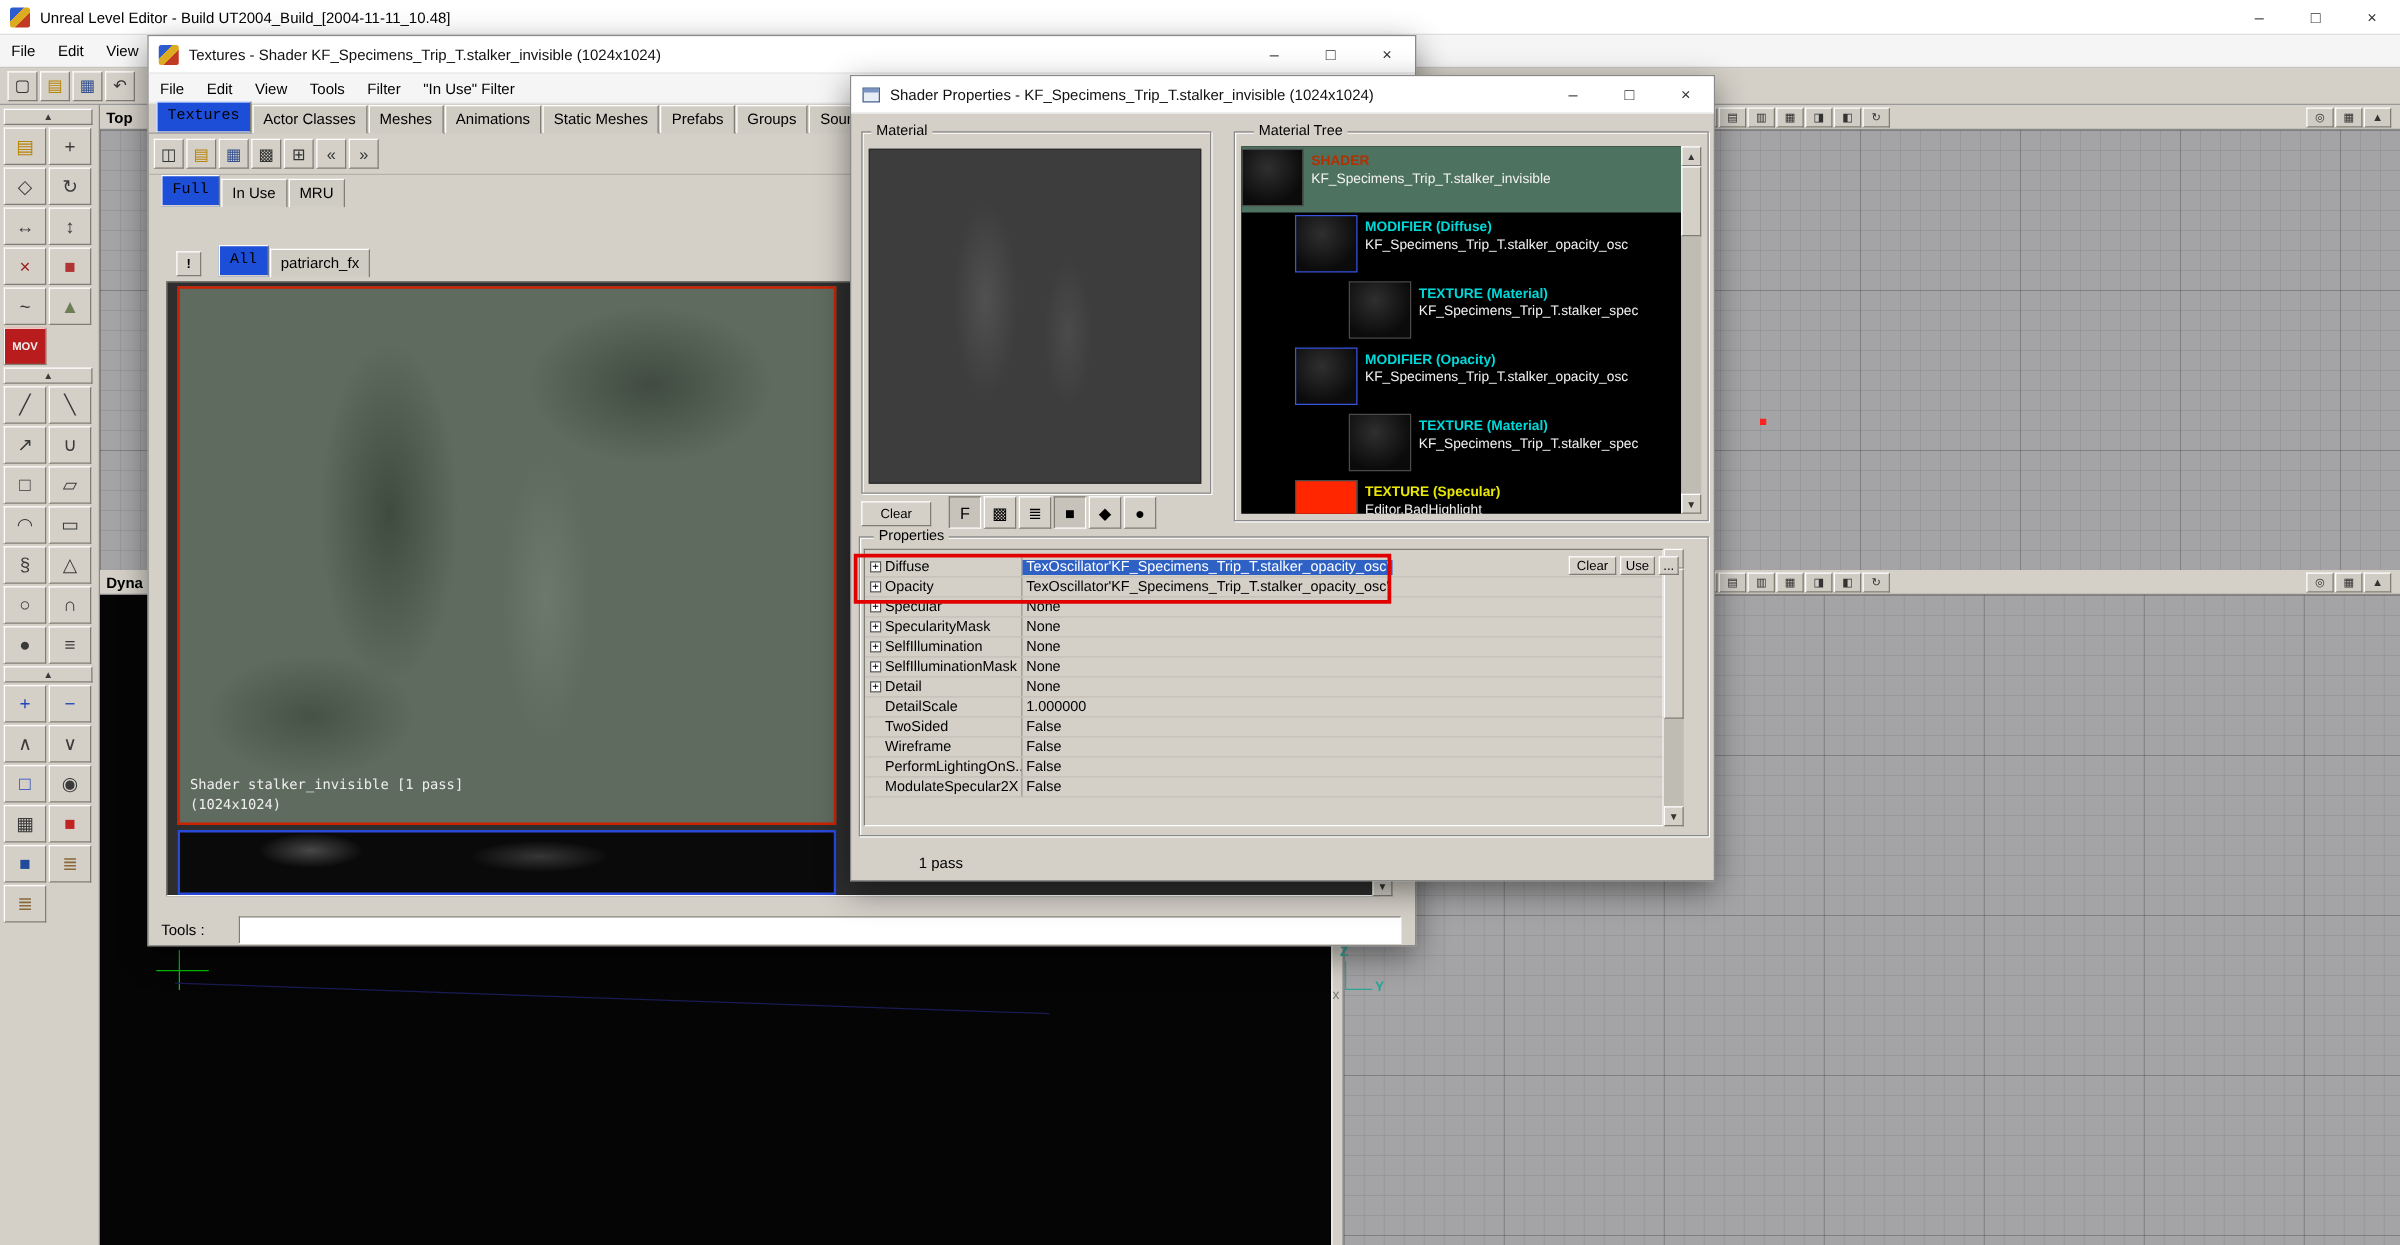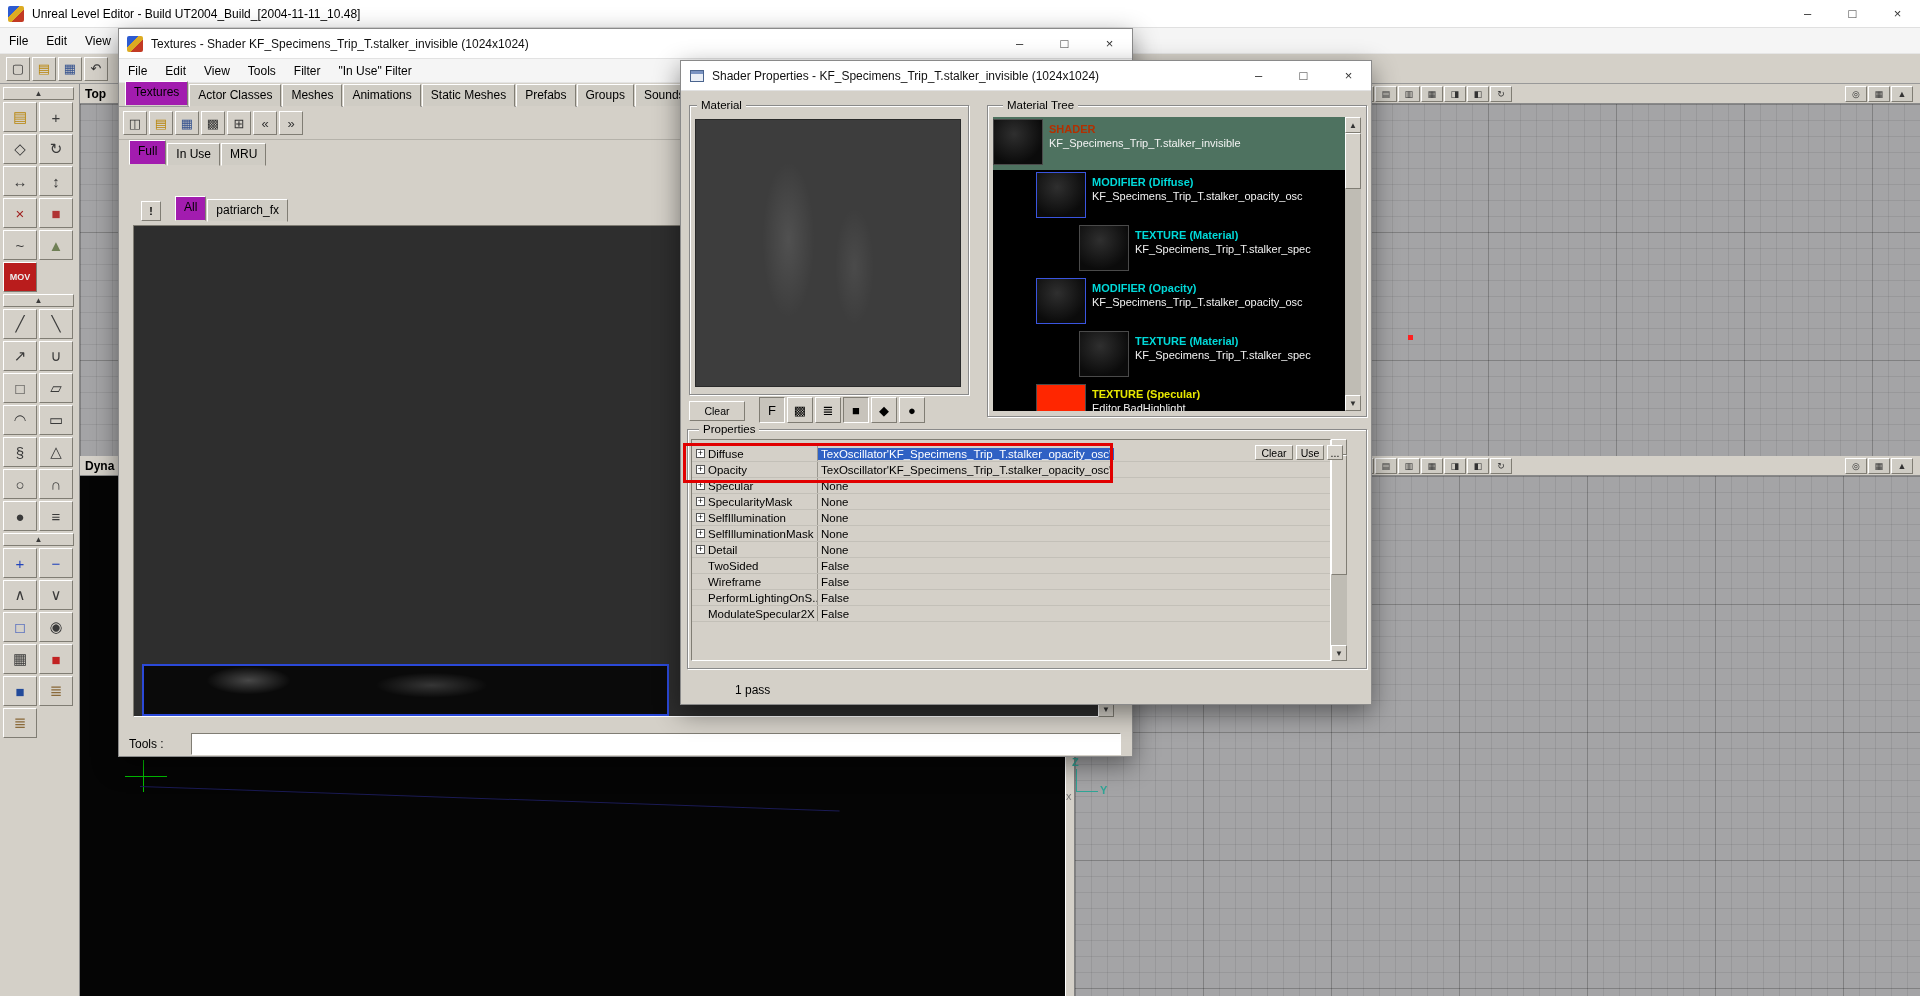--- a/index.html
+++ b/index.html
@@ -28,21 +28,21 @@
 
   
   .menubar { display:flex; align-items:center; background:#f5f5f5; }
   .menu-item { padding:4px 9px; color:#000; }
   .iconbtn { width:24px; height:24px; display:flex; align-items:center; justify-content:center;
              font-size:13px; color:#333; border:1px solid; border-color:#fff #807d74 #807d74 #fff;
              background:#d4d0c8; }
   .xtabs { display:flex; align-items:flex-end; padding-left:6px; background:#d4d0c8; }
   .xtab { padding:3px 8px 4px; border:1px solid; border-color:#fff #807d74 #d4d0c8 #fff;
           background:#cfccc4; margin-right:1px; font-size:12px; position:relative; top:1px; }
-  .xtab.active { background:#a21caf; padding-bottom:6px; top:0; z-index:2; }
+  .xtab.active { background:#1d4ed8; padding-bottom:6px; top:0; z-index:2;font-family:Liberation Mono, monospace; }
   .mini { font-size:10.5px; border:1px solid; border-color:#fff #807d74 #807d74 #fff;
           background:#d4d0c8; display:flex; align-items:center; justify-content:center; }
 
   
   .grid-bg {
     background-color:#a4a4a6;
     background-image:
       linear-gradient(rgba(0,0,0,.16) 1px, transparent 1px),
       linear-gradient(90deg, rgba(0,0,0,.16) 1px, transparent 1px),
       linear-gradient(rgba(0,0,0,.07) 1px, transparent 1px),
@@ -319,20 +319,26 @@
 
 
     <div class="abs mini" style="left:22px;top:172px;width:20px;height:20px;font-weight:bold;">!</div>
     <div class="abs xtabs" style="left:44px;top:172px;height:20px;background:transparent;padding-left:12px;">
 
     <span class="xtab active">All</span>
         <span class="xtab">patriarch_fx</span>
       </div>
 
     <div class="abs" style="left:14px;top:196px;width:972px;height:492px;background:#2e2e2e;border:1px solid;border-color:#807d74 #fff #fff #807d74;overflow:hidden;">
+      <div class="abs tex-green" style="left:8px;top:3px;width:527px;height:431px;border:2px solid #cc2200;">
+        <div class="tex-caption">
+          <div>Shader stalker_invisible [1 pass]</div>
+          <div>(1024x1024)</div>
+        </div>
+      </div>
       <div class="abs tex-dark" style="left:8px;top:438px;width:527px;height:52px;border:2px solid #2b49d8;"></div>
     </div>
 
     <div class="scrollbar" style="left:979px;top:196px;height:492px;">
       <span class="sb-btn" style="top:0;">▲</span>
       <span class="sb-thumb" style="top:16px;height:70px;"></span>
       <span class="sb-btn" style="bottom:0;">▼</span>
     </div>
 
     <span class="abs" style="left:10px;top:708px;font-size:12px;">Tools :</span>
@@ -483,20 +489,27 @@
         </div>
 
         <div class="prop-row">
           <span class="prop-label">
             <span class="expander exp">+</span>
             <span>Detail</span>
           </span>
           <span class="prop-value">None</span>
         </div>
 
+        <div class="prop-row">
+          <span class="prop-label">
+            <span class="expander">+</span>
+            <span>DetailScale</span>
+          </span>
+          <span class="prop-value">1.000000</span>
+        </div>
 
 
         <div class="prop-row">
           <span class="prop-label">
             <span class="expander">+</span>
             <span>TwoSided</span>
           </span>
           <span class="prop-value">False</span>
         </div>
 

